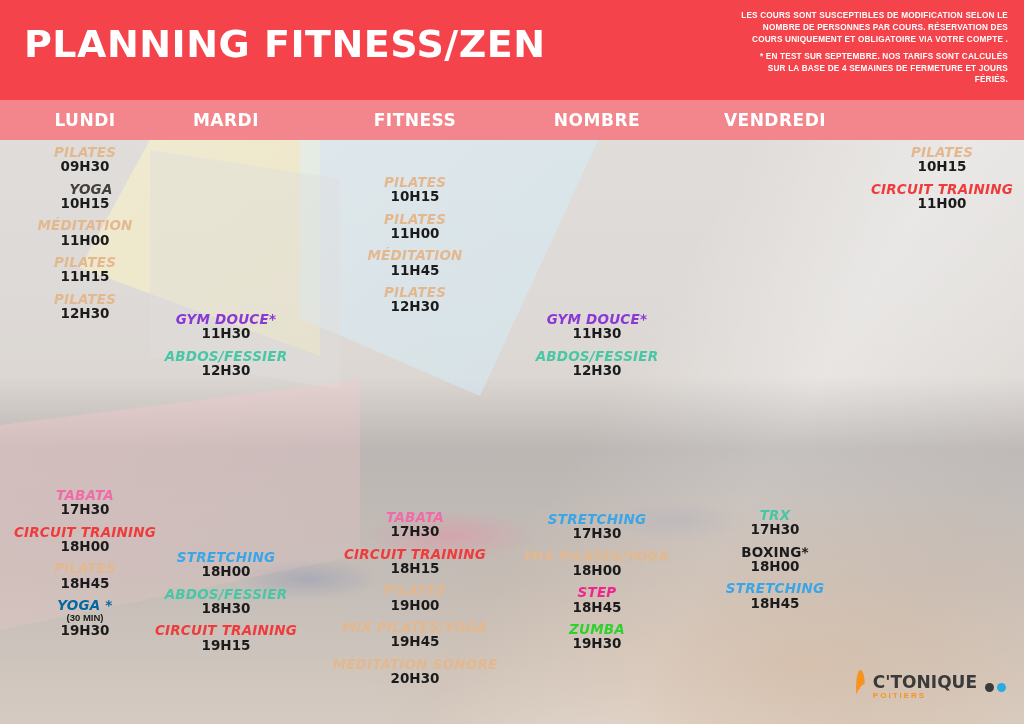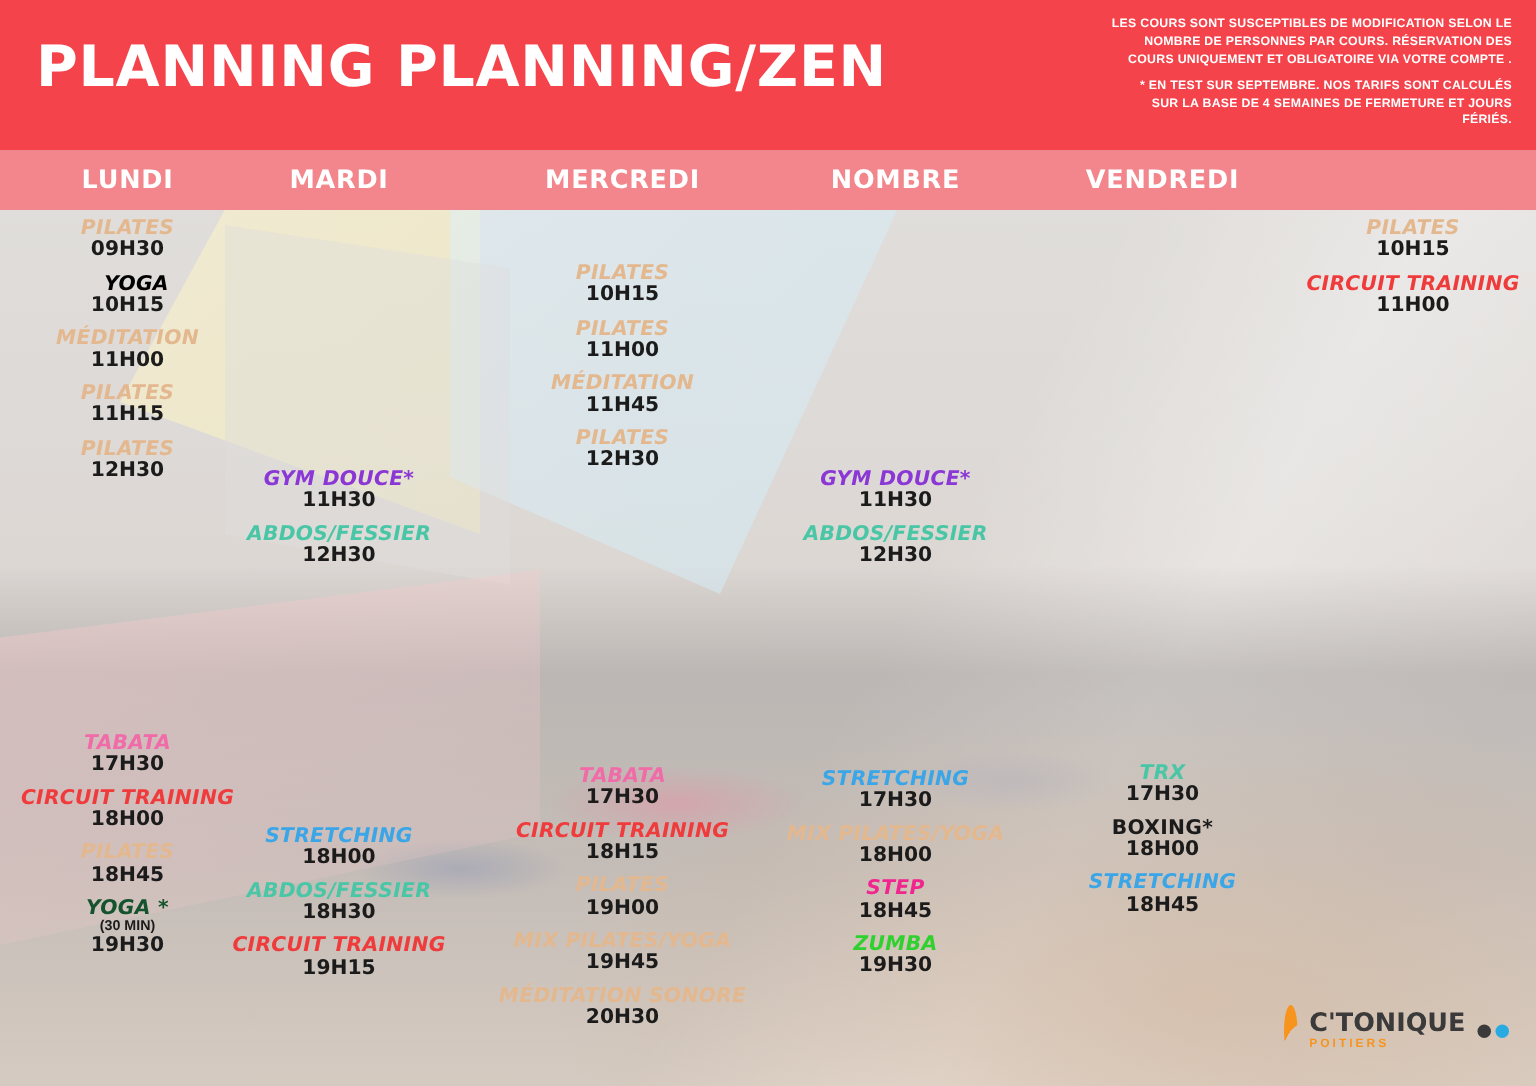--- a/index.html
+++ b/index.html
@@ -122,44 +122,44 @@
 
 <div id="bg">
   <div class="shape" id="sh-yellow"></div>
   <div class="shape" id="sh-blue"></div>
   <div class="shape" id="sh-grey"></div>
   <div class="shape" id="sh-pink"></div>
   <div id="veil"></div>
 </div>
 
 <div id="header">
-  <div id="title">PLANNING PLANNING/ZEN</div>
+  <div id="title">PLANNING FITNESS/ZEN</div>
   <div id="notice">
     <p>LES COURS SONT SUSCEPTIBLES DE MODIFICATION SELON LE NOMBRE DE PERSONNES PAR COURS. RÉSERVATION DES COURS UNIQUEMENT ET OBLIGATOIRE VIA VOTRE COMPTE .</p>
     <p>* EN TEST SUR SEPTEMBRE. NOS TARIFS SONT CALCULÉS SUR LA BASE DE 4 SEMAINES DE FERMETURE ET JOURS FÉRIÉS.</p>
   </div>
 </div>
 
 <div id="daybar">
     <div class="day" style="left: 146px; width: 160px;">MARDI</div>
     <div class="day" style="left: 0px; width: 170px;">LUNDI</div>
-    <div class="day" style="left: 320px; width: 190px;">MERCREDI</div>
+    <div class="day" style="left: 320px; width: 190px;">FITNESS</div>
     <div class="day" style="left: 512px; width: 170px;">NOMBRE</div>
     <div class="day" style="left: 680px; width: 190px;">VENDREDI</div>
   </div>
 
 <div id="grid">
     <div class="col" style="left: 0px; width: 170px;">
       <div class="block" style="top: 5px; width: 170px;">
         <div class="entry">
           <div class="cname" style="color: rgb(228, 184, 143);">PILATES</div>
           <div class="ctime">09H30</div>
         </div>
         <div class="entry">
-          <div class="cname" style="color: #000000; padding-left: 12px;">YOGA</div>
+          <div class="cname" style="color: #404040; padding-left: 12px;">YOGA</div>
           <div class="ctime">10H15</div>
         </div>
         <div class="entry">
           <div class="cname" style="color: rgb(228, 184, 143);">MÉDITATION</div>
           <div class="ctime">11H00</div>
         </div>
         <div class="entry">
           <div class="cname" style="color: rgb(228, 184, 143);">PILATES</div>
           <div class="ctime">11H15</div>
         </div>
@@ -175,21 +175,21 @@
         </div>
         <div class="entry">
           <div class="cname" style="color: rgb(239, 59, 59);">CIRCUIT TRAINING</div>
           <div class="ctime">18H00</div>
         </div>
         <div class="entry">
           <div class="cname" style="color: rgb(228, 184, 143);">PILATES</div>
           <div class="ctime">18H45</div>
         </div>
         <div class="entry">
-          <div class="cname" style="color: #14532d;">YOGA *</div>
+          <div class="cname" style="color: #0369a1;">YOGA *</div>
           <div class="csub">(30 MIN)</div>
           <div class="ctime">19H30</div>
         </div>
       </div>
     </div>
     <div class="col" style="left: 146px; width: 160px;">
       <div class="block" style="top: 172px; width: 160px;">
         <div class="entry">
           <div class="cname" style="color: rgb(139, 55, 214);">GYM DOUCE*</div>
           <div class="ctime">11H30</div>

